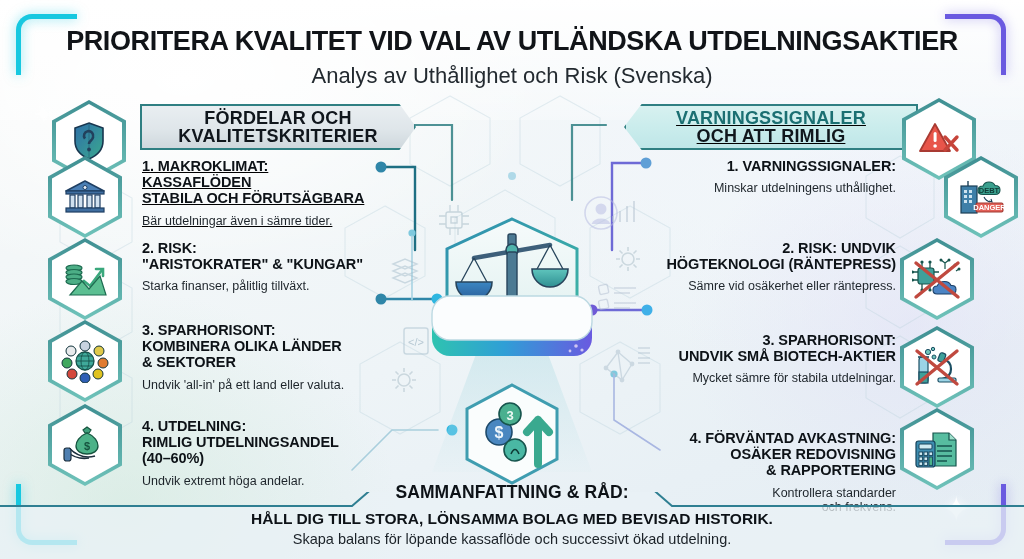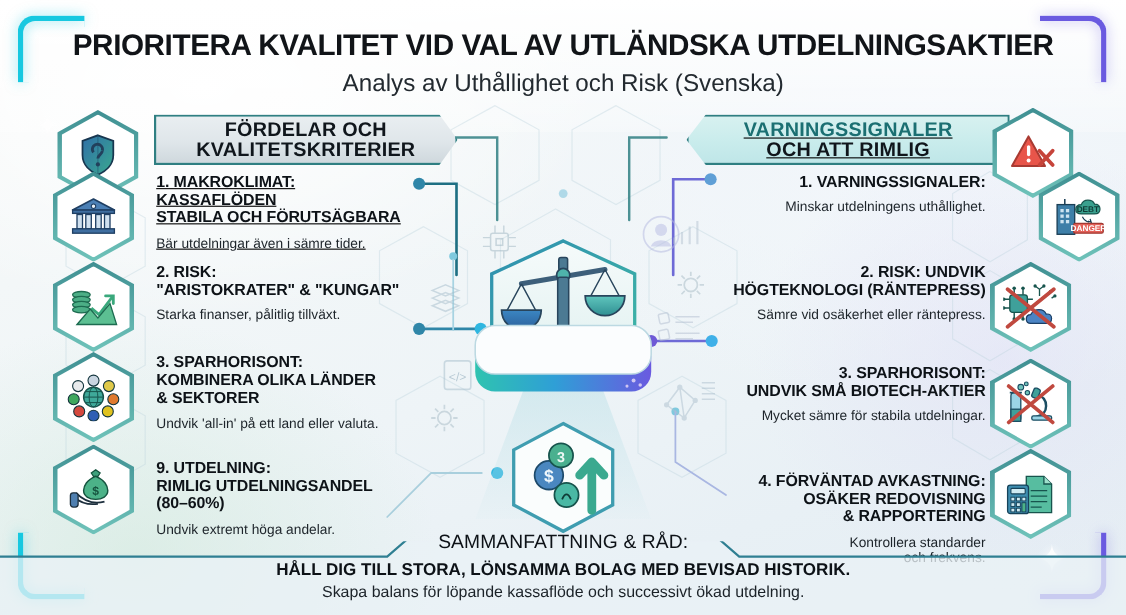--- a/index.html
+++ b/index.html
@@ -102,21 +102,21 @@
   #core-hex{position:absolute;left:440px;top:216px;width:144px;height:126px;}
   #core-plate{position:absolute;left:430px;top:288px;width:164px;height:86px;}
   #bottom-hex{position:absolute;left:462px;top:382px;width:100px;height:104px;}
 
   
   #lines{position:absolute;left:0;top:0;width:1024px;height:559px;}
 
   
   #sum-band{position:absolute;left:0;top:492px;width:1024px;height:67px;}
   #sum-title{position:absolute;left:0;right:0;top:482px;text-align:center;
-    font-size:17.5px;font-weight:normal;color:#0d1217;letter-spacing:.1px;}
+    font-size:17.5px;font-weight:bold;color:#0d1217;letter-spacing:.1px;}
   #sum-line1{position:absolute;left:0;right:0;top:510px;text-align:center;
     font-size:15.5px;font-weight:bold;color:#0d1217;}
   #sum-line2{position:absolute;left:0;right:0;top:531px;text-align:center;
     font-size:14.5px;color:#1b2228;}
 
   .faint{position:absolute;opacity:.5;}
 </style>
 </head>
 <body>
 
@@ -315,23 +315,23 @@
           <path d="M22 6 l4-3 4 3 -2 3 h-4z" fill="#3fa17c" stroke="#16543f" stroke-width="1.2"></path>
           <path d="M26 9 c-8 3 -11 9 -11 13 0 5 5 8 11 8 s11-3 11-8 c0-4 -3-10 -11-13z" fill="#4cb288" stroke="#16543f" stroke-width="1.3"></path>
           <text x="26" y="26" font-size="11" font-weight="bold" fill="#16543f" text-anchor="middle" font-family="'Liberation Sans',sans-serif">$</text>
           <path d="M6 28 q10 8 22 6" fill="none" stroke="#1d2f3d" stroke-width="1.6"></path>
           <path d="M8 24 q12 12 26 8" fill="none" stroke="#1d2f3d" stroke-width="1.6"></path>
           <rect x="3" y="24" width="7" height="13" rx="2.5" fill="#4f7fb0" stroke="#1d2f3d" stroke-width="1.2"></rect>
         </svg>
       </div>
     </div>
     <div class="item" style="left:142px;top:418px;width:300px;">
-      <div class="hl">9. UTDELNING:</div>
+      <div class="hl">4. UTDELNING:</div>
       <div class="hl">RIMLIG UTDELNINGSANDEL</div>
-      <div class="hl">(80–60%)</div>
+      <div class="hl">(40–60%)</div>
       <div class="sub">Undvik extremt höga andelar.</div>
     </div>
   </div>
 
   <div class="right-col">
 
     <div class="item" style="right:128px;top:158px;width:350px;">
       <div class="hl">1. VARNINGSSIGNALER:</div>
       <div class="sub">Minskar utdelningens uthållighet.</div>
     </div>

